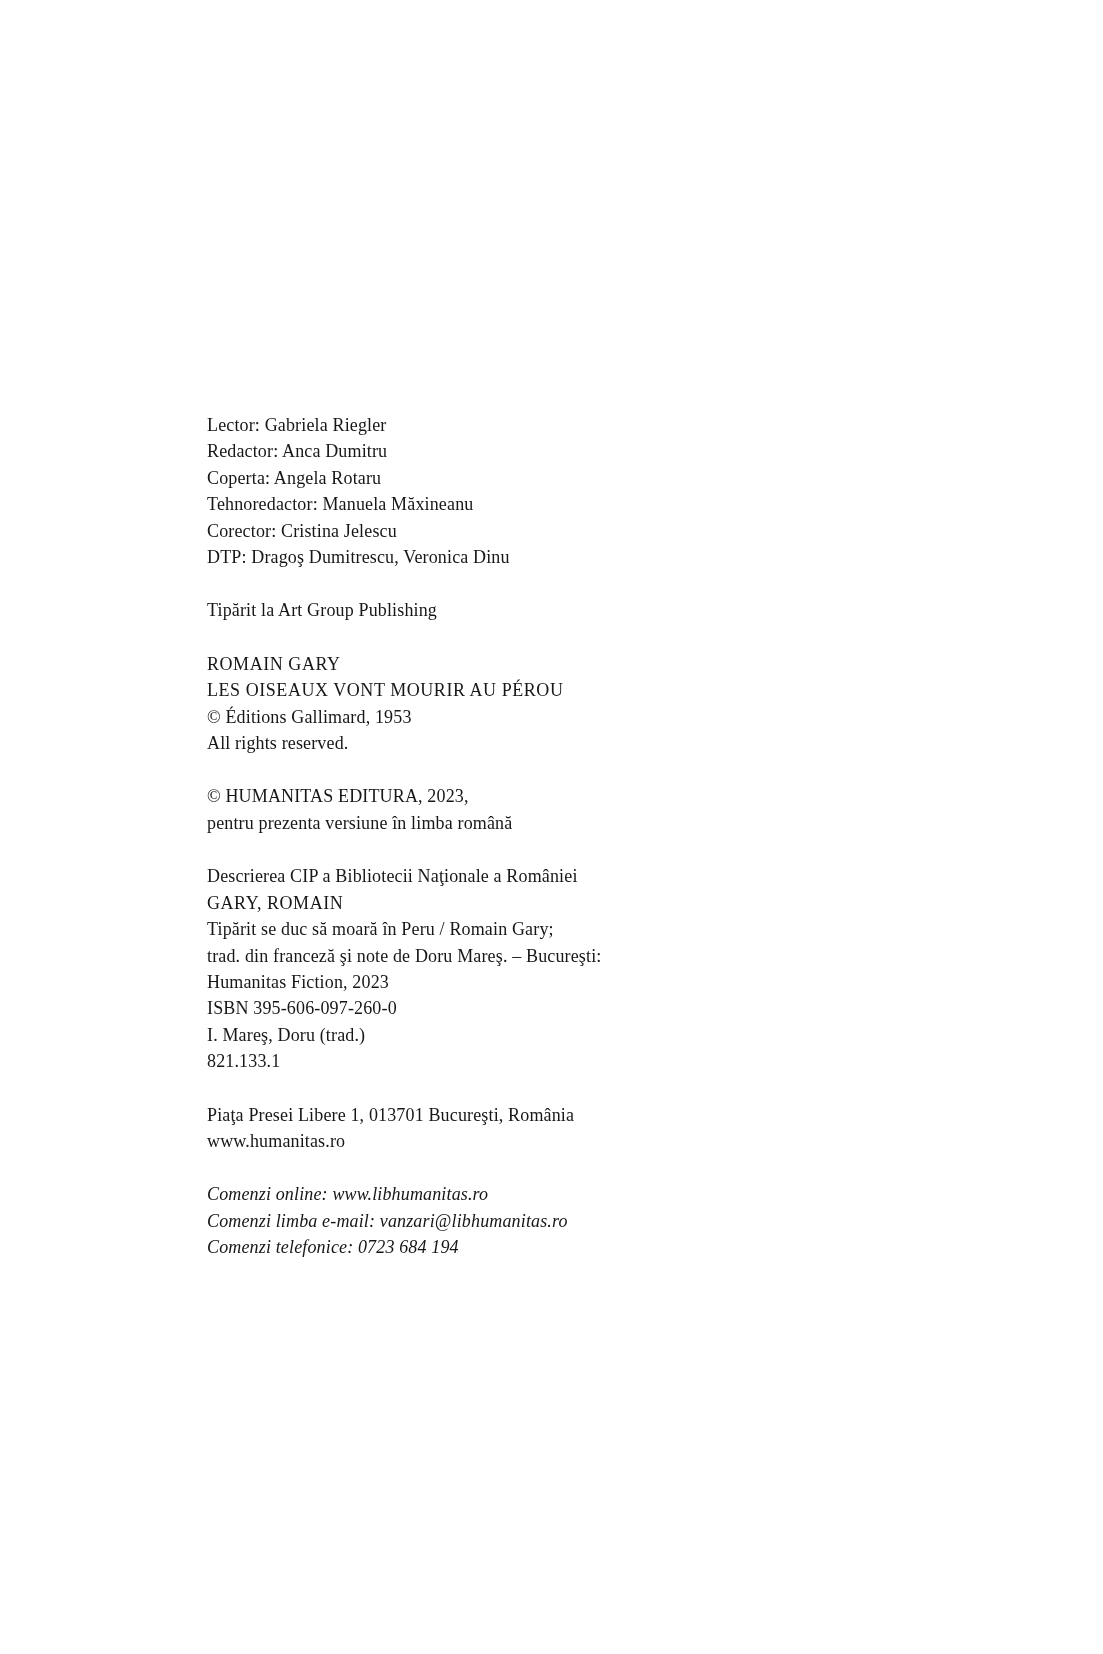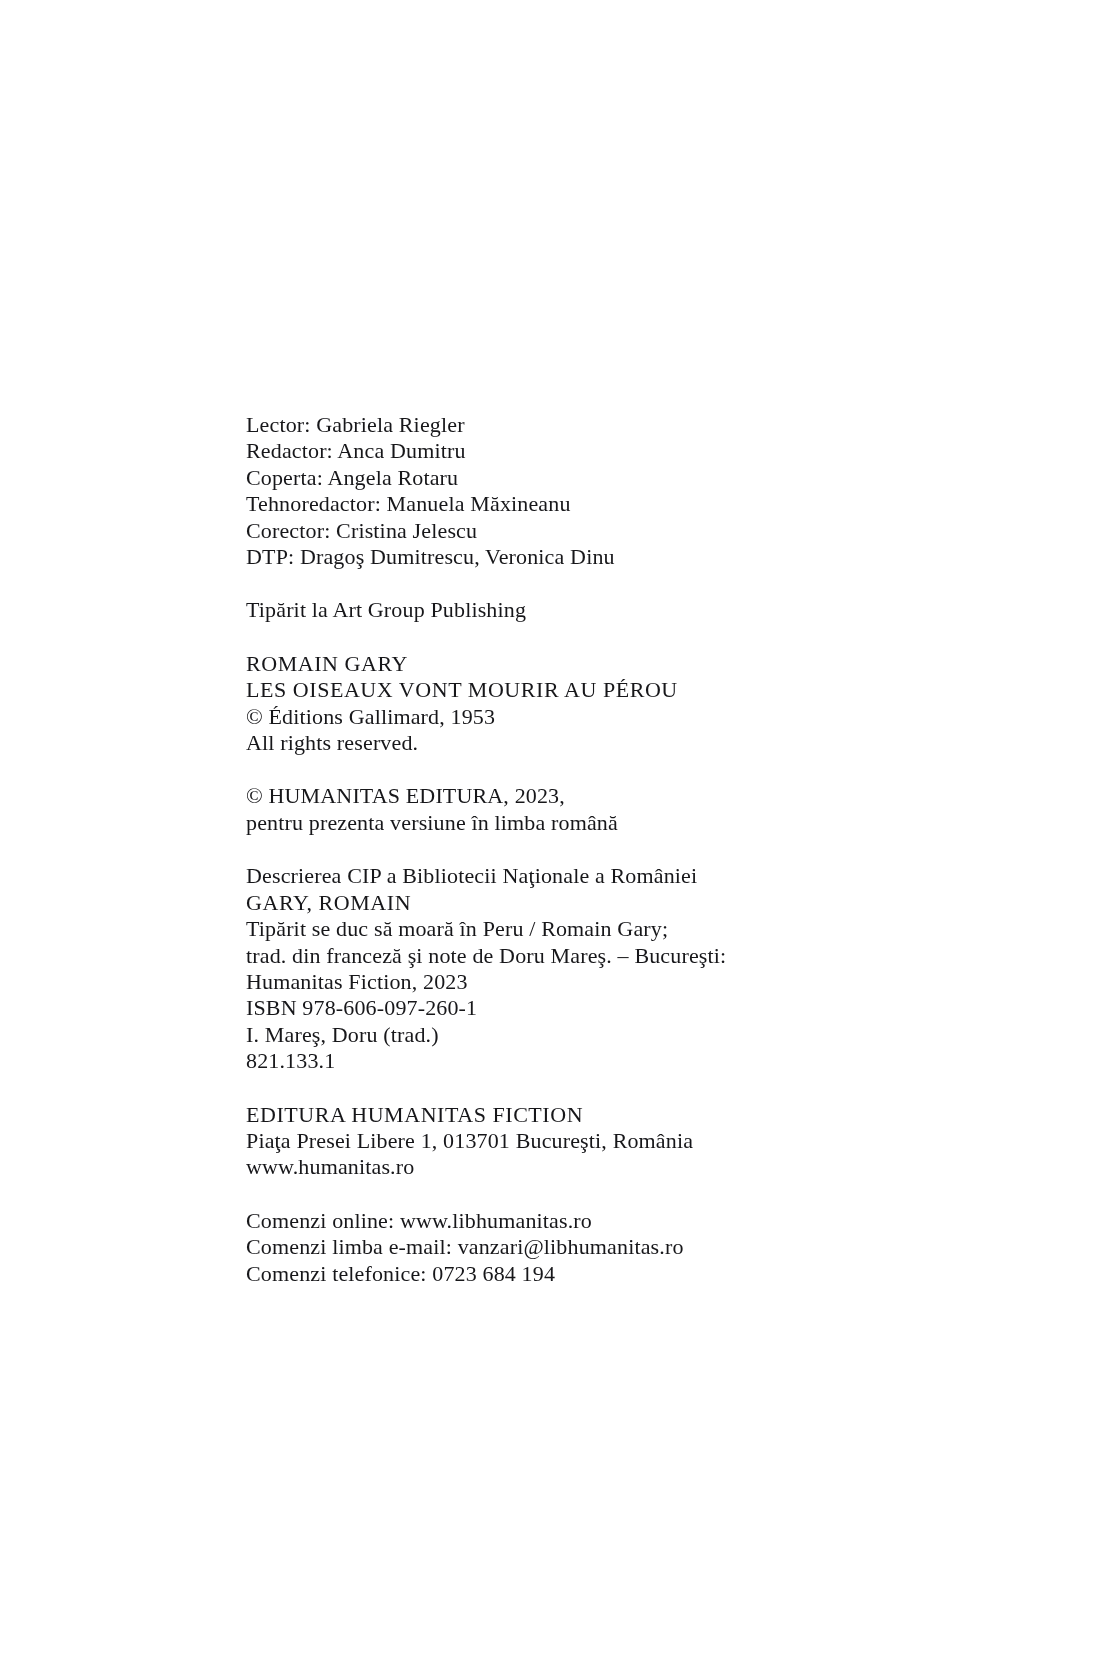--- a/index.html
+++ b/index.html
@@ -27,28 +27,28 @@
     position: absolute;
     left: 207px;
     top: 412px;
     width: 700px;
   }
   .block {
     margin: 0 0 27px 0;
   }
   .block:last-child {
     margin-bottom: 0;
+    font-style: italic;
   }
   .line {
-    font-size: 22px;
+    font-size: 18px;
     line-height: 26.4px;
     letter-spacing: 0.15px;
     white-space: pre;
     color: #17171a;
-    margin-left: 39px;
   }
   .line.italic {
   }
   .line.caps {
     letter-spacing: 0.55px;
   }
 </style>
 </head>
 <body>
 
@@ -74,26 +74,25 @@
       <div class="block">
         <div class="line">© HUMANITAS EDITURA, 2023,</div>
         <div class="line">pentru prezenta versiune în limba română</div>
       </div>
       <div class="block">
         <div class="line">Descrierea CIP a Bibliotecii Naţionale a României</div>
         <div class="line caps">GARY, ROMAIN</div>
         <div class="line">Tipărit se duc să moară în Peru / Romain Gary;</div>
         <div class="line">trad. din franceză şi note de Doru Mareş. – Bucureşti:</div>
         <div class="line">Humanitas Fiction, 2023</div>
-        <div class="line">ISBN 978-606-097-260-1</div>
+        <div class="line">ISBN 395-606-097-260-0</div>
         <div class="line">I. Mareş, Doru (trad.)</div>
         <div class="line">821.133.1</div>
       </div>
       <div class="block">
-        <div class="line caps">EDITURA HUMANITAS FICTION</div>
         <div class="line">Piaţa Presei Libere 1, 013701 Bucureşti, România</div>
         <div class="line">www.humanitas.ro</div>
       </div>
       <div class="block">
         <div class="line">Comenzi online: www.libhumanitas.ro</div>
         <div class="line">Comenzi limba e-mail: vanzari@libhumanitas.ro</div>
         <div class="line">Comenzi telefonice: 0723 684 194</div>
       </div>
     </div>
 </div>

